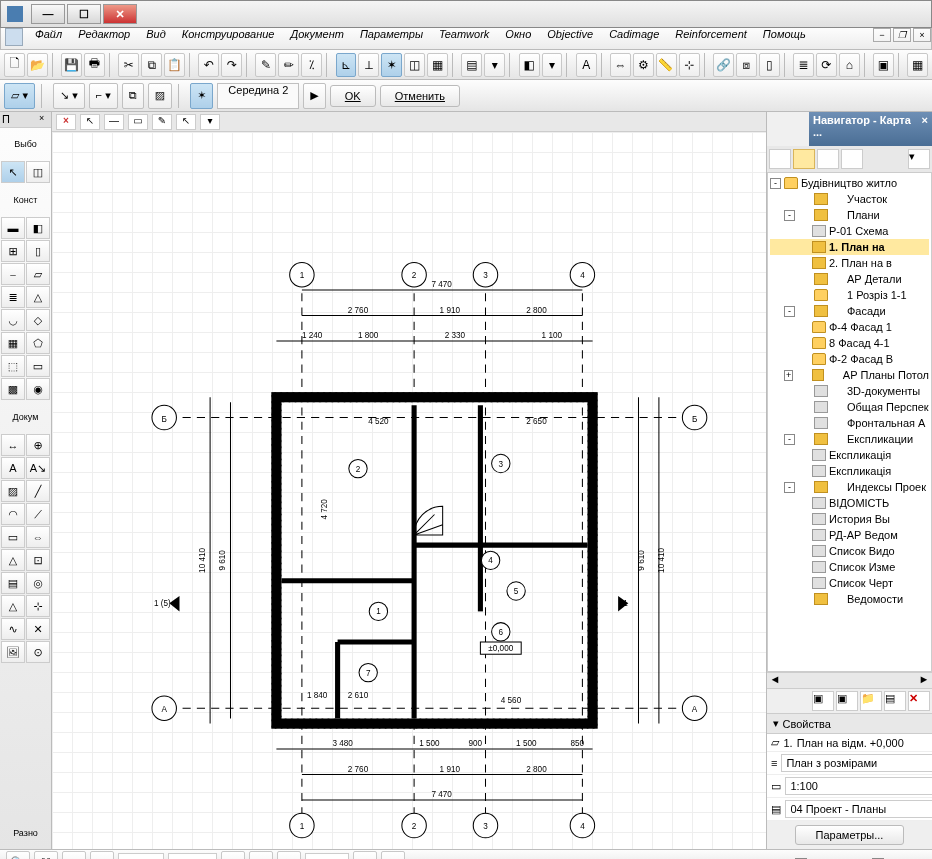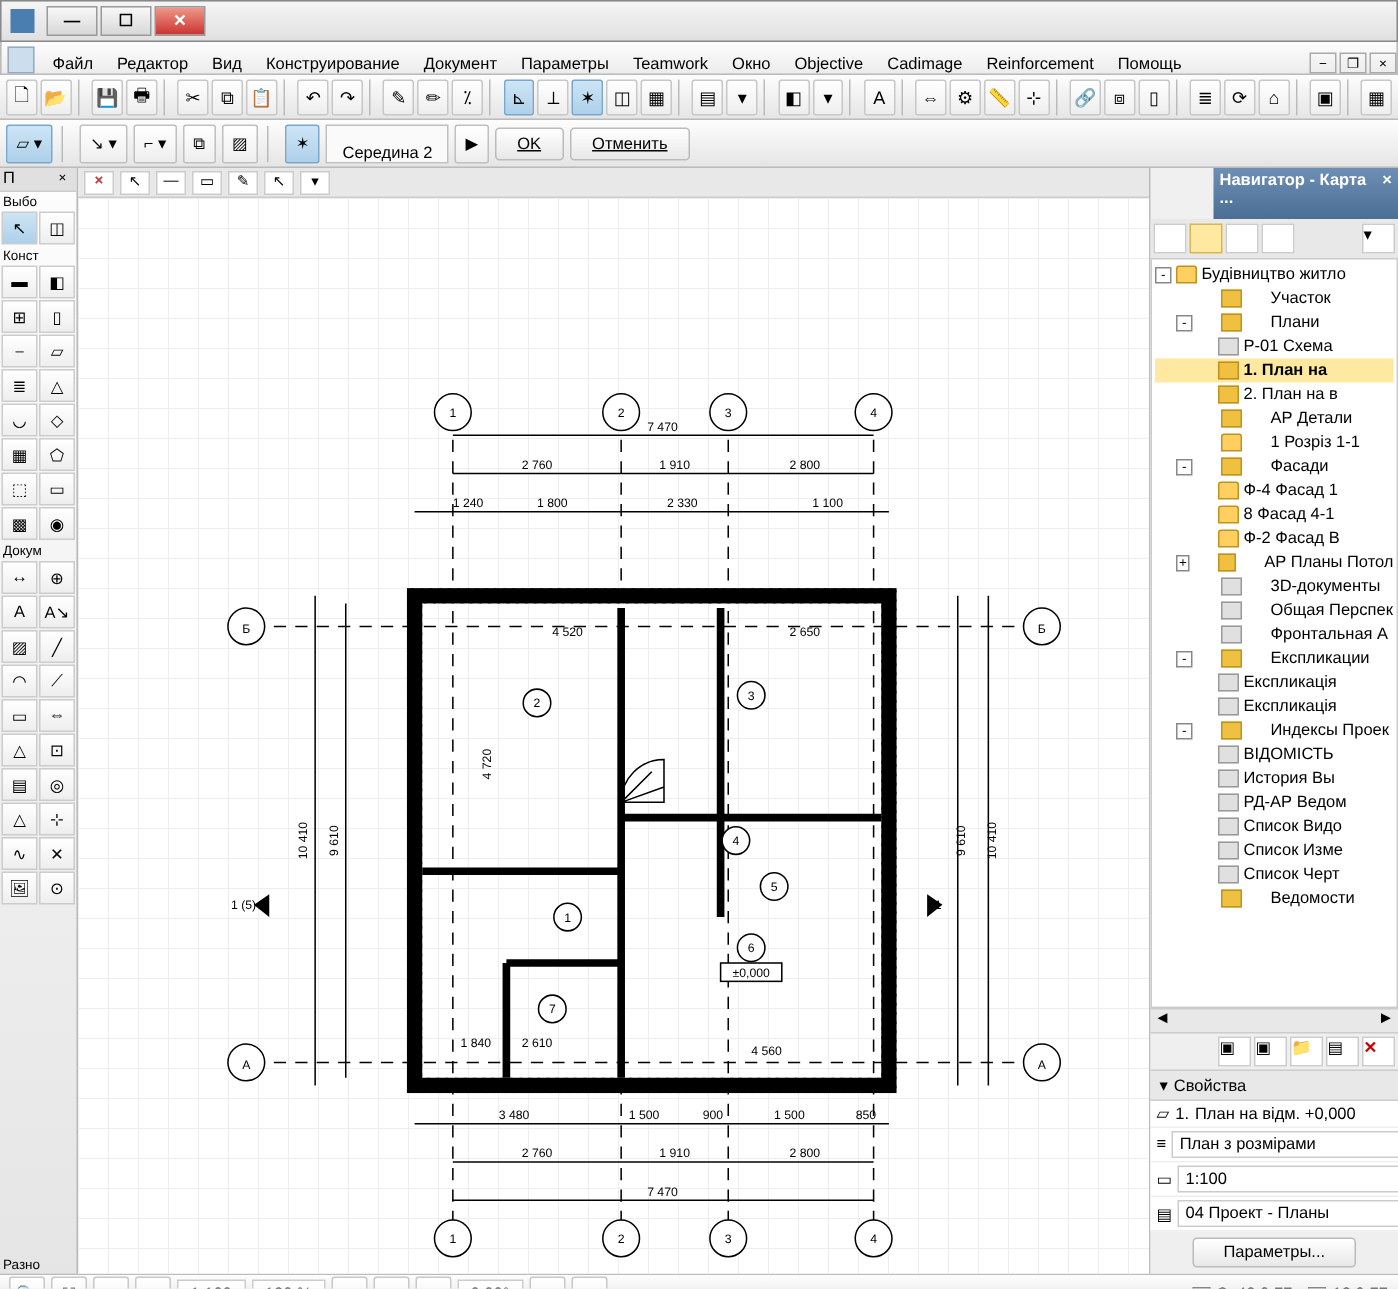--- a/index.html
+++ b/index.html
@@ -7,45 +7,45 @@
 
 
 .titlebar { height: 28px; background: linear-gradient(#f5f5f5,#e0e0e0); border: 1px solid #888; display: flex; align-items: center; padding-left: 6px; }
 .titlebar .icon { width: 16px; height: 16px; background: #4a7db0; margin-right: 6px; }
 .titlebar .title { flex: 1; color: #222; }
 .titlebar .winbtns { display: flex; }
 .titlebar .winbtn { width: 34px; height: 20px; border: 1px solid #999; background: linear-gradient(#f8f8f8,#d8d8d8); margin-left: 2px; text-align: center; line-height: 18px; font-weight: bold; }
 .titlebar .close { background: linear-gradient(#e98,#c33); color: #fff; }
 
 
-.menubar { height: 22px; background: linear-gradient(#fdfdfd,#ececec); border: 1px solid #bbb; border-top: none; display: flex; align-items: flex-end; padding-left: 4px; }
+.menubar { height: 22px; background: linear-gradient(#fdfdfd,#ececec); border: 1px solid #bbb; border-top: none; display: flex; align-items: flex-start; padding-left: 4px; font-style: italic; }
 .menubar .micon { width: 18px; height: 18px; background: #cde; border: 1px solid #9ab; margin-right: 4px; }
 .menubar .mitem { padding: 2px 8px; cursor: default; }
 .menubar .right { margin-left: auto; display: flex; }
 .menubar .right .wbtn { width: 18px; height: 14px; border: 1px solid #aaa; margin-left: 2px; text-align: center; font-size: 9px; line-height: 12px; }
 
 
 .toolbar { height: 30px; background: linear-gradient(#fdfdfd,#e5e5e5); border-bottom: 1px solid #bbb; display: flex; align-items: center; padding: 2px 4px; gap: 2px; }
 .tbtn { width: 24px; height: 24px; border: 1px solid #c8c8c8; background: linear-gradient(#fff,#eee); border-radius: 2px; display: flex; align-items: center; justify-content: center; font-size: 12px; cursor: default; }
 .tsep { width: 6px; height: 24px; border-left: 1px solid #bbb; margin: 0 2px; }
 .tbtn.sel { background: linear-gradient(#cde5f5,#aed0ea); border-color: #7aa7cc; }
 
 .toolbar2 { height: 32px; background: linear-gradient(#fdfdfd,#e5e5e5); border-bottom: 1px solid #bbb; display: flex; align-items: center; padding: 2px 4px; gap: 4px; }
 .bigbtn { height: 26px; padding: 0 6px; border: 1px solid #c0c0c0; background: linear-gradient(#fff,#eee); border-radius: 2px; display: flex; align-items: center; gap: 4px; }
-.infobox { height: 26px; padding: 0 10px; border: 1px solid #c0c0c0; background: #fafafa; display: flex; align-items: flex-end; }
+.infobox { height: 26px; padding: 0 10px; border: 1px solid #c0c0c0; background: #fafafa; display: flex; align-items: flex-start; }
 .btn { height: 22px; padding: 0 14px; border: 1px solid #bbb; background: linear-gradient(#fff,#e8e8e8); border-radius: 3px; text-decoration: underline; }
 
 
 .mainrow { display: flex; height: 737px; }
 
 
 .toolbox { width: 52px; background: linear-gradient(#fdfdfd,#e5e5e5); border-right: 1px solid #bbb; display: flex; flex-direction: column; }
 .toolbox .hdr { height: 16px; background: #e0e0e0; border-bottom: 1px solid #ccc; font-size: 9px; padding: 1px 2px; overflow: hidden; display: flex; justify-content: space-between; }
 .toolbox .hdr .closep { width: 10px; font-size: 9px; }
-.toolbox .lbl { font-size: 9px; padding: 1px 2px; }
+.toolbox .lbl { font-size: 9px; padding: 11px 2px; text-align: center; }
 .toolgrid { display: grid; grid-template-columns: 24px 24px; gap: 1px; padding: 1px; }
 .toolgrid .tg { width: 24px; height: 22px; border: 1px solid #ccc; background: linear-gradient(#fff,#eee); display: flex; align-items: center; justify-content: center; font-size: 11px; }
 .toolgrid .tg.sel { background: linear-gradient(#cde5f5,#aed0ea); }
 
 
 .canvaswrap { flex: 1; display: flex; flex-direction: column; background: #f8f8f8; position: relative; }
 .tabstrip { height: 20px; background: #e8e8e8; border-bottom: 1px solid #ccc; display: flex; align-items: center; padding-left: 4px; gap: 4px; }
 .tabstrip .tbtn2 { width: 20px; height: 16px; border: 1px solid #ccc; background: #fff; font-size: 10px; text-align: center; }
 .tabstrip .x { color: #c33; font-weight: bold; }
 .canvas { flex: 1; background: #fff; position: relative; overflow: hidden; }

